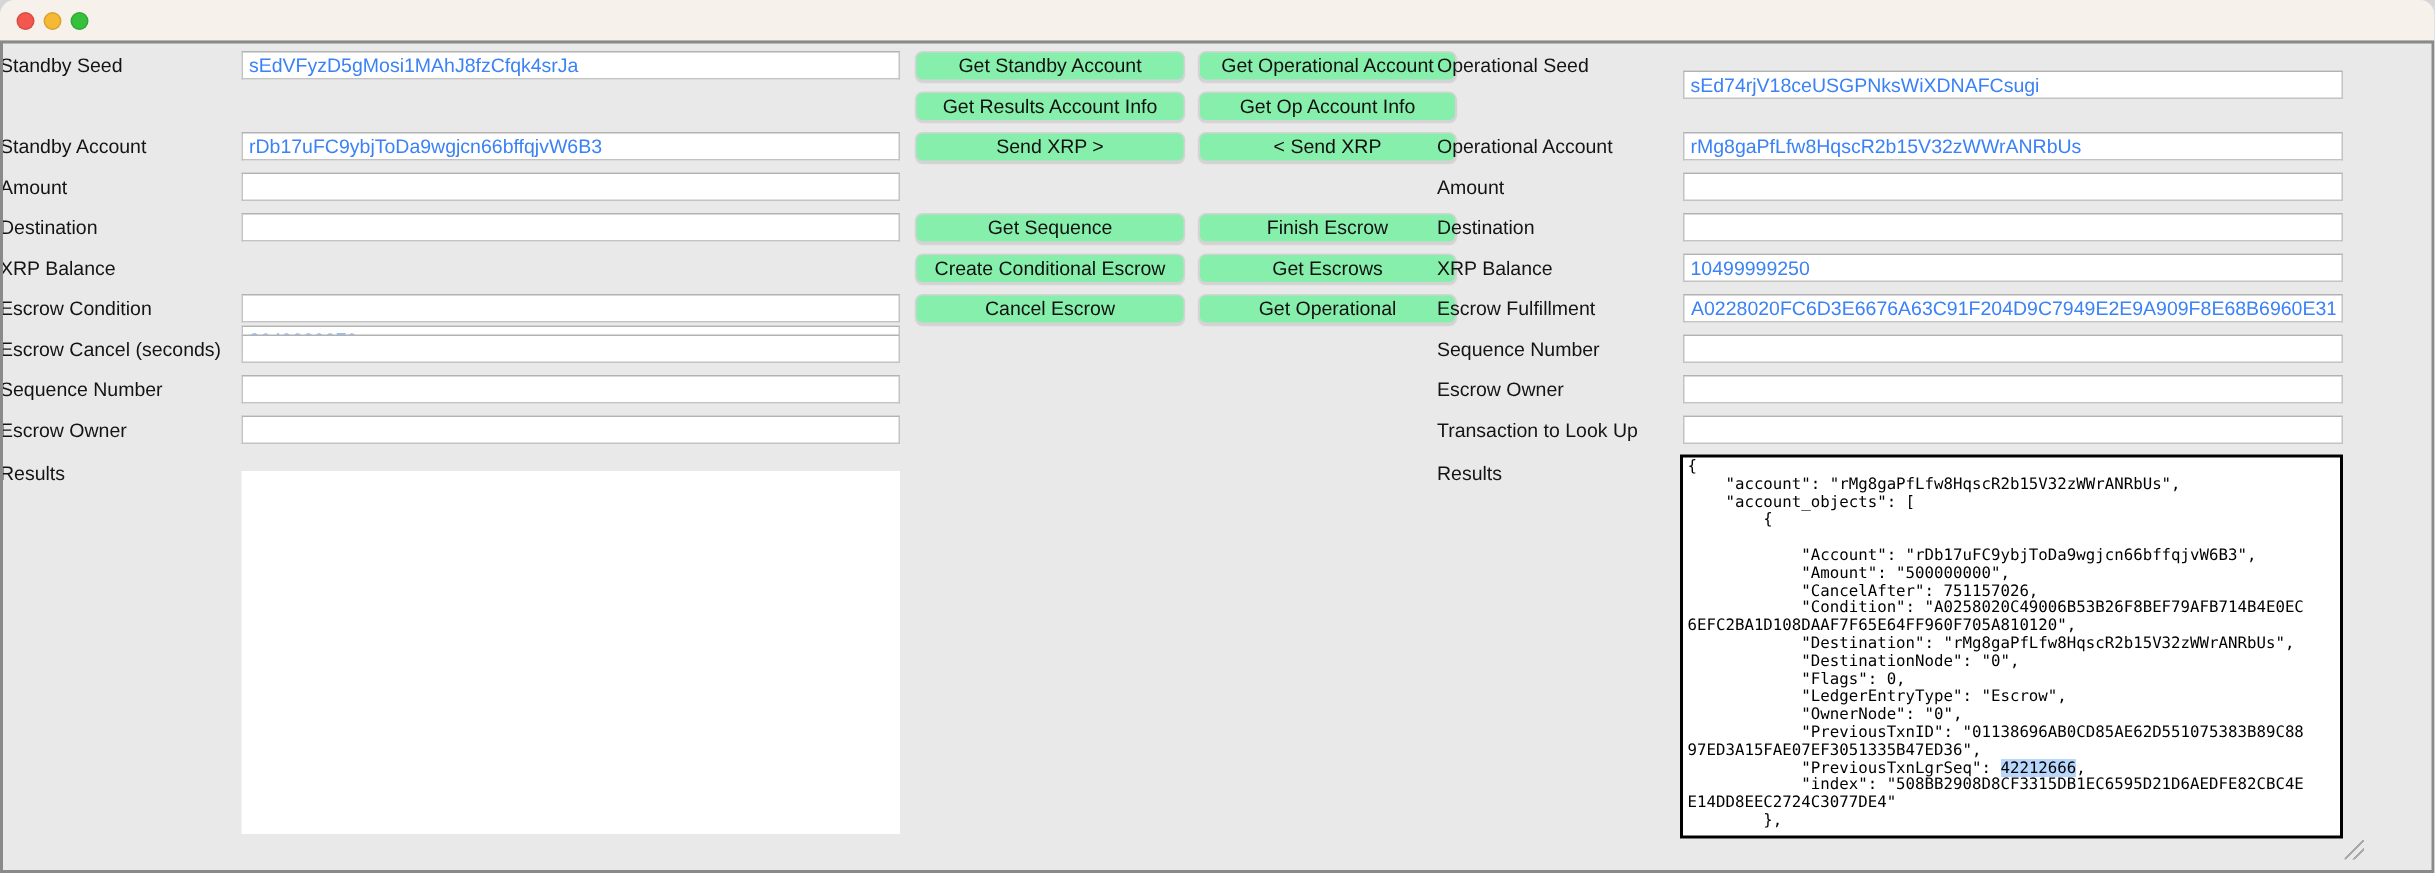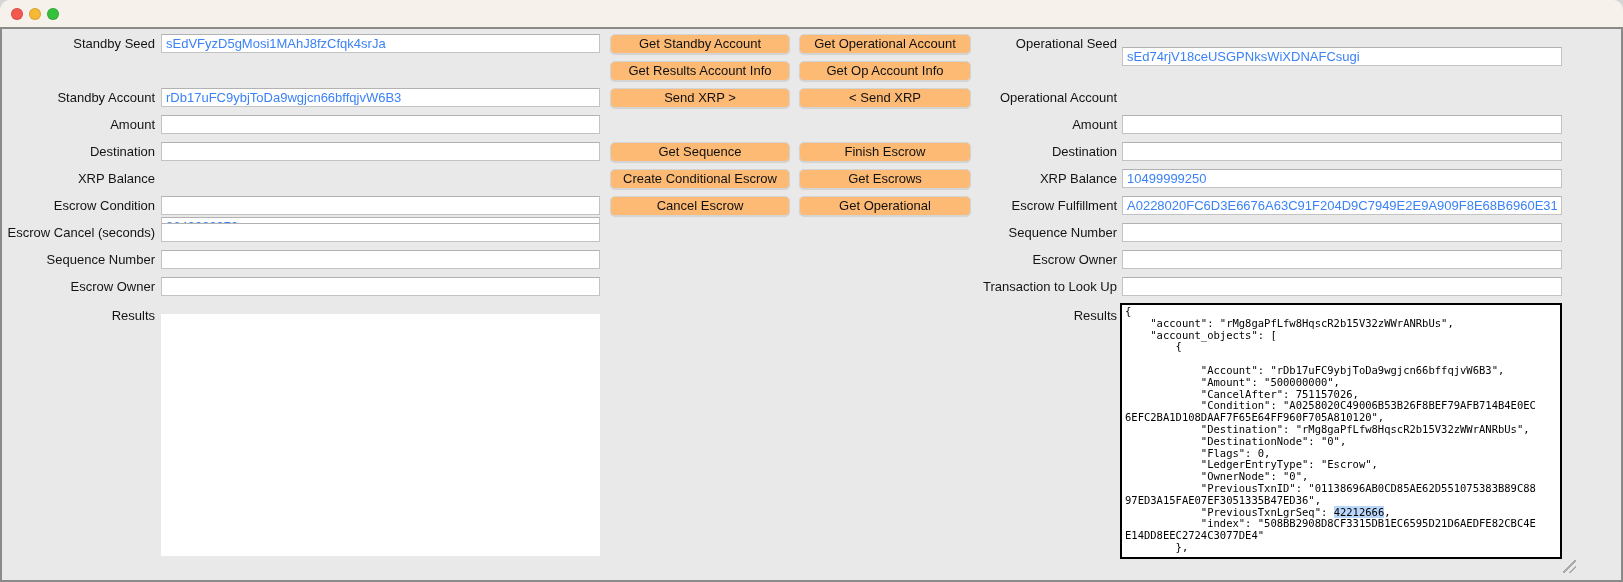--- a/index.html
+++ b/index.html
@@ -19,35 +19,35 @@
     font-size:13px; font-weight:bold; color:#3f3f3f;
   }
   .tl { position:absolute; top:8px; width:12px; height:12px; border-radius:50%;
         box-shadow: inset 0 0 0 1px rgba(0,0,0,0.12); }
   .frame {
     position:absolute; top:27px; left:0; right:0; bottom:0;
     border:2px solid #8a8a8a; box-sizing:border-box; pointer-events:none;
   }
   .lbl {
     position:absolute; height:19px; line-height:19px;
-    font-size:13px; color:#141414; text-align:right; white-space:nowrap;
+    font-size:13px; color:#141414; text-align:left; white-space:nowrap;
   }
   .lbl.left  { left:0px;   width:155px; }
   .lbl.right { left:958px; width:159px; }
   .fld {
     position:absolute; height:19px; box-sizing:border-box;
     background:#ffffff; border:1px solid #c3c3c3; border-top-color:#b2b2b2;
     font-family:"Liberation Sans", sans-serif; font-size:13px; color:#3b82f6;
     padding:0 4px; outline:none; white-space:nowrap; overflow:hidden;
   }
   .fld.left  { left:161px;  width:439px; }
   .fld.right { left:1122px; width:440px; }
   .btn {
     position:absolute; height:20px; box-sizing:border-box;
-    background:#fdba74; border:1px solid #d4d4d4; border-radius:5px;
+    background:#86efac; border:1px solid #d4d4d4; border-radius:5px;
     font-size:13px; color:#111; text-align:center; line-height:18px;
     box-shadow:0 1px 1px rgba(0,0,0,0.10); cursor:default; white-space:nowrap;
   }
   .btn.c1 { left:610px; width:180px; }
   .btn.c2 { left:799px; width:172px; }
   .results-left {
     position:absolute; left:161px; top:314px; width:439px; height:242px;
     background:#ffffff;
   }
   .results-right {
@@ -119,20 +119,21 @@
   <div class="btn c2" style="top:142px">Finish Escrow</div>
   <div class="btn c1" style="top:169px">Create Conditional Escrow</div>
   <div class="btn c2" style="top:169px">Get Escrows</div>
   <div class="btn c1" style="top:196px">Cancel Escrow</div>
   <div class="btn c2" style="top:196px">Get Operational</div>
 
   <div class="lbl right" style="top:34px">Operational Seed</div>
   <input class="fld right" style="top: 34px; margin-top: 13px;" value="sEd74rjV18ceUSGPNksWiXDNAFCsugi">
 
   <div class="lbl right" style="top:88px">Operational Account</div>
+  <input class="fld right" style="top: 88px;" value="rMg8gaPfLfw8HqscR2b15V32zWWrANRbUs">
 
   <div class="lbl right" style="top:115px">Amount</div>
   <input class="fld right" style="top: 115px;" value="">
 
   <div class="lbl right" style="top:142px">Destination</div>
   <input class="fld right" style="top: 142px;" value="">
 
   <div class="lbl right" style="top:169px">XRP Balance</div>
   <input class="fld right" style="top: 169px;" value="10499999250">
 

